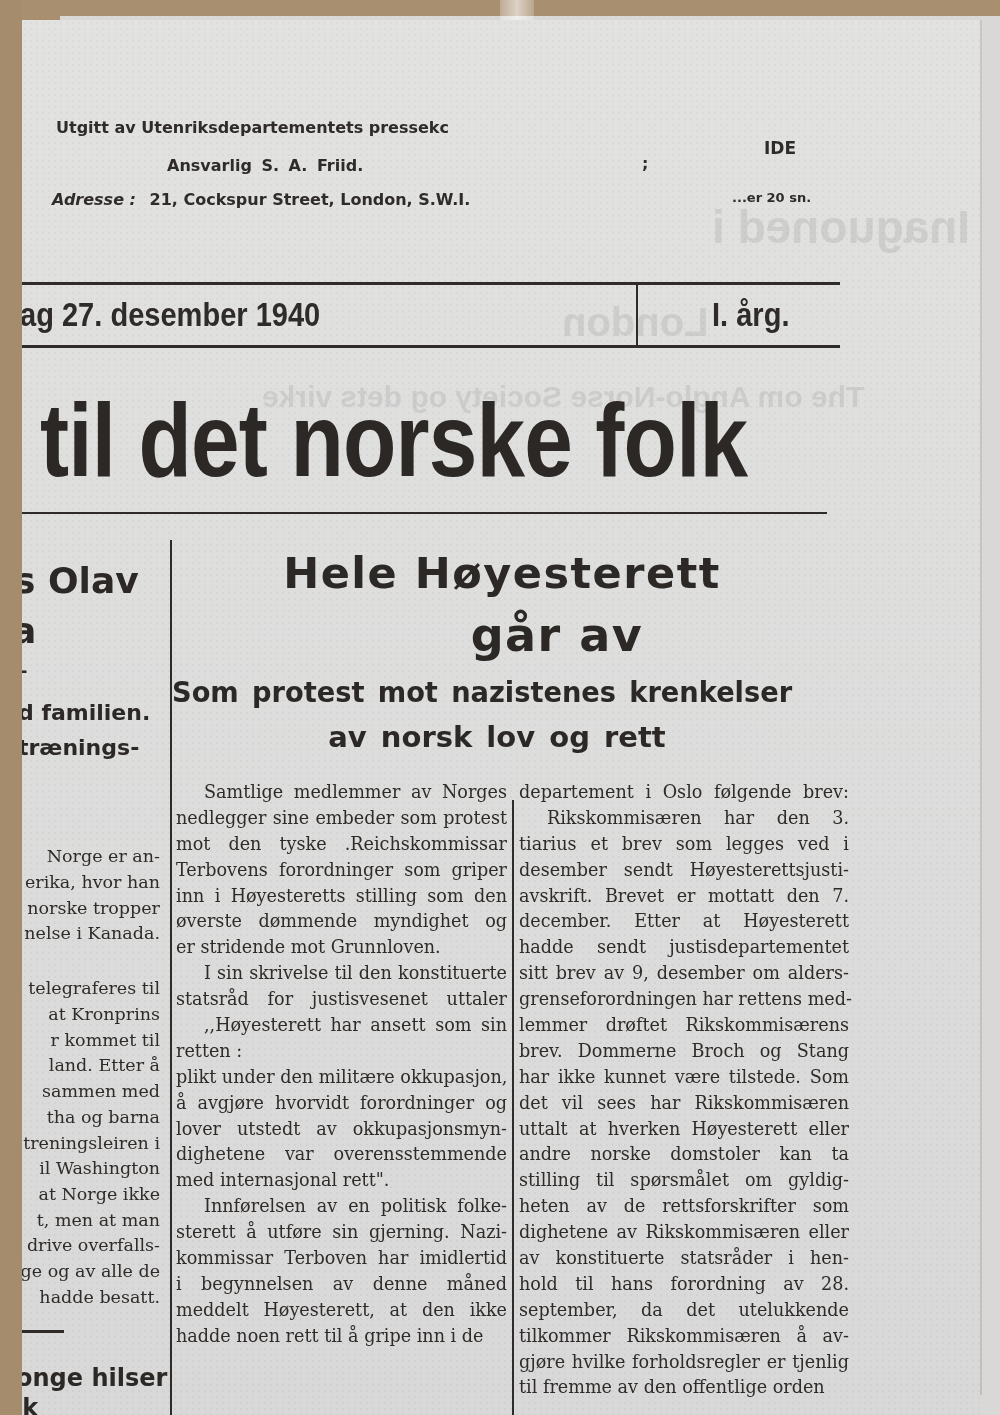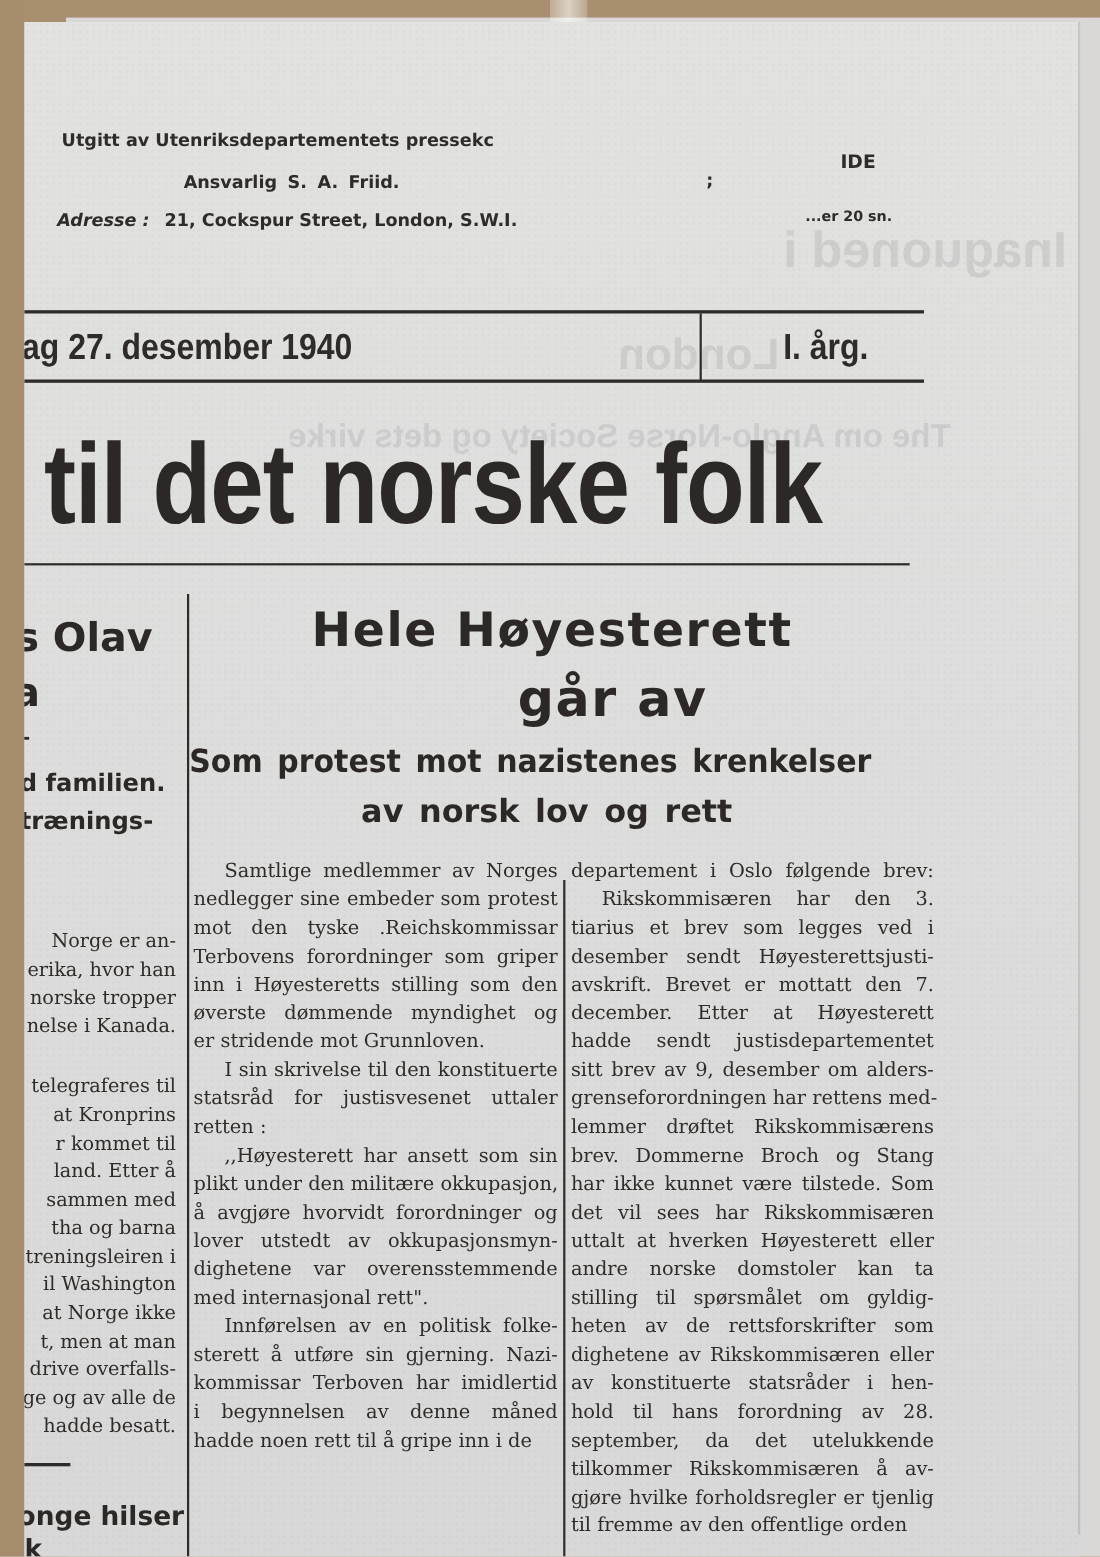--- a/index.html
+++ b/index.html
@@ -138,31 +138,32 @@
   <div class="body-col" id="col1" style="left:154px; top:760px; width:331px;">
       <span class="ln indent">Samtlige medlemmer av Norges</span>
       <span class="ln">nedlegger sine embeder som protest</span>
       <span class="ln">mot den tyske .Reichskommissar</span>
       <span class="ln">Terbovens forordninger som griper</span>
       <span class="ln">inn i Høyesteretts stilling som den</span>
       <span class="ln">øverste dømmende myndighet og</span>
       <span class="ln last">er stridende mot Grunnloven.</span>
       <span class="ln indent">I sin skrivelse til den konstituerte</span>
       <span class="ln">statsråd for justisvesenet uttaler</span>
+      <span class="ln indent">,,Høyesterett har ansett som sin</span>
       <span class="ln last">retten :</span>
-      <span class="ln indent">,,Høyesterett har ansett som sin</span>
       <span class="ln">plikt under den militære okkupasjon,</span>
       <span class="ln">å avgjøre hvorvidt forordninger og</span>
       <span class="ln">lover utstedt av okkupasjonsmyn-</span>
       <span class="ln">dighetene var overensstemmende</span>
       <span class="ln last">med internasjonal rett".</span>
       <span class="ln indent">Innførelsen av en politisk folke-</span>
       <span class="ln">sterett å utføre sin gjerning. Nazi-</span>
       <span class="ln">kommissar Terboven har imidlertid</span>
       <span class="ln">i begynnelsen av denne måned</span>
+      <span class="ln">meddelt Høyesterett, at den ikke</span>
       <span class="ln last">hadde noen rett til å gripe inn i de</span>
     </div>
 
   <div class="body-col" id="col2" style="left:497px; top:760px; width:330px;">
       <span class="ln">departement i Oslo følgende brev:</span>
       <span class="ln indent">Rikskommisæren har den 3.</span>
       <span class="ln">tiarius et brev som legges ved i</span>
       <span class="ln">desember sendt Høyesterettsjusti-</span>
       <span class="ln">avskrift. Brevet er mottatt den 7.</span>
       <span class="ln">december. Etter at Høyesterett</span>

